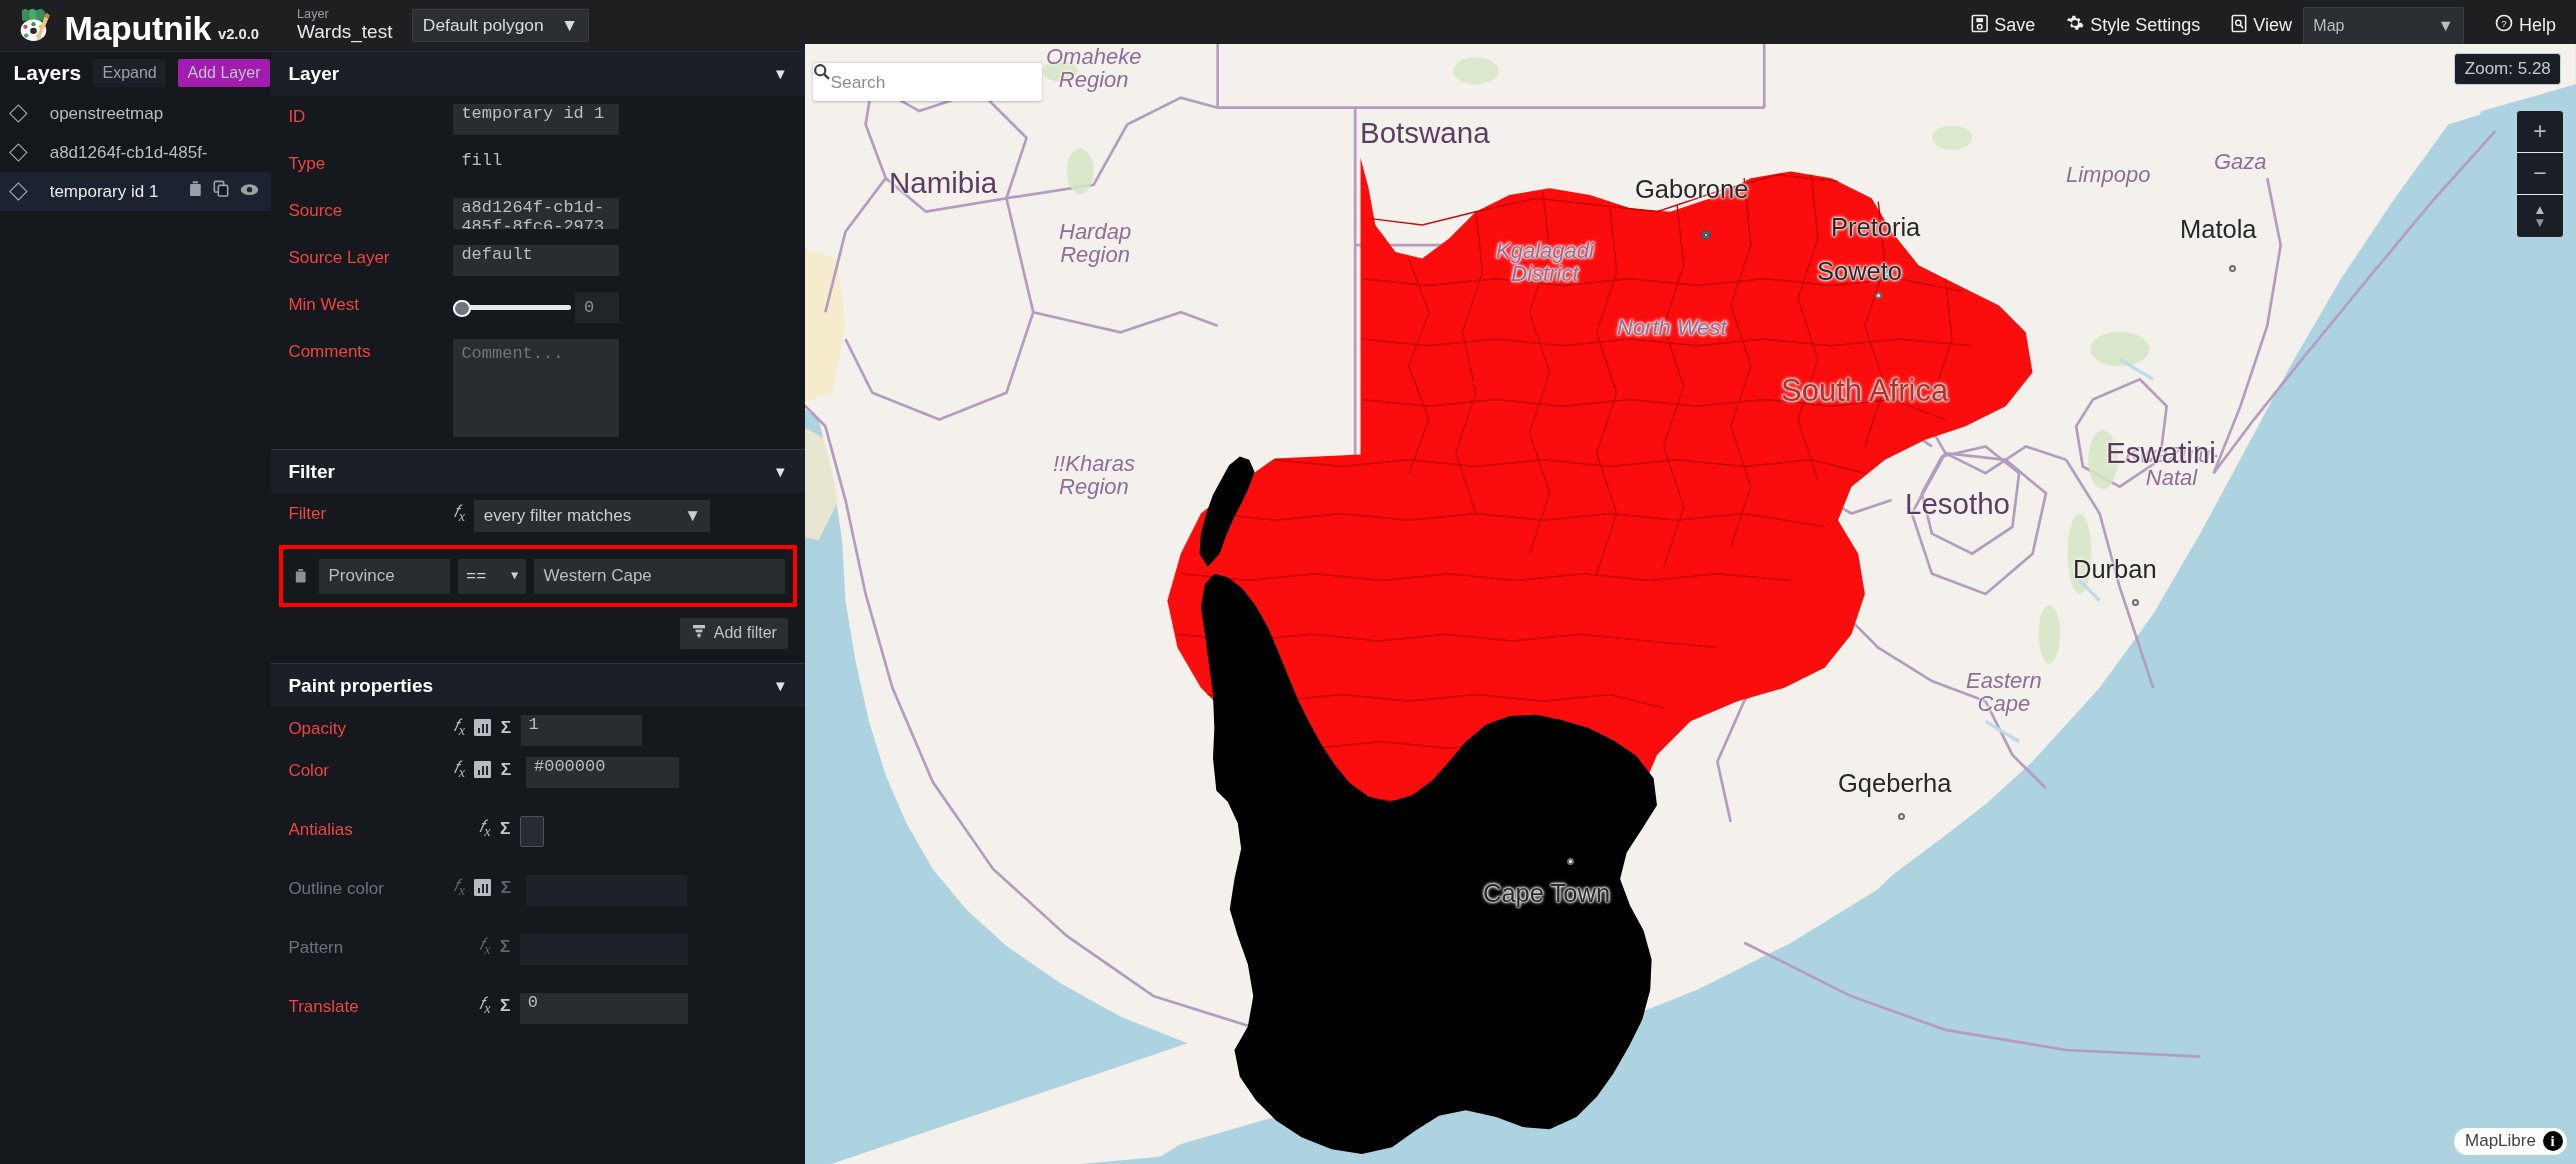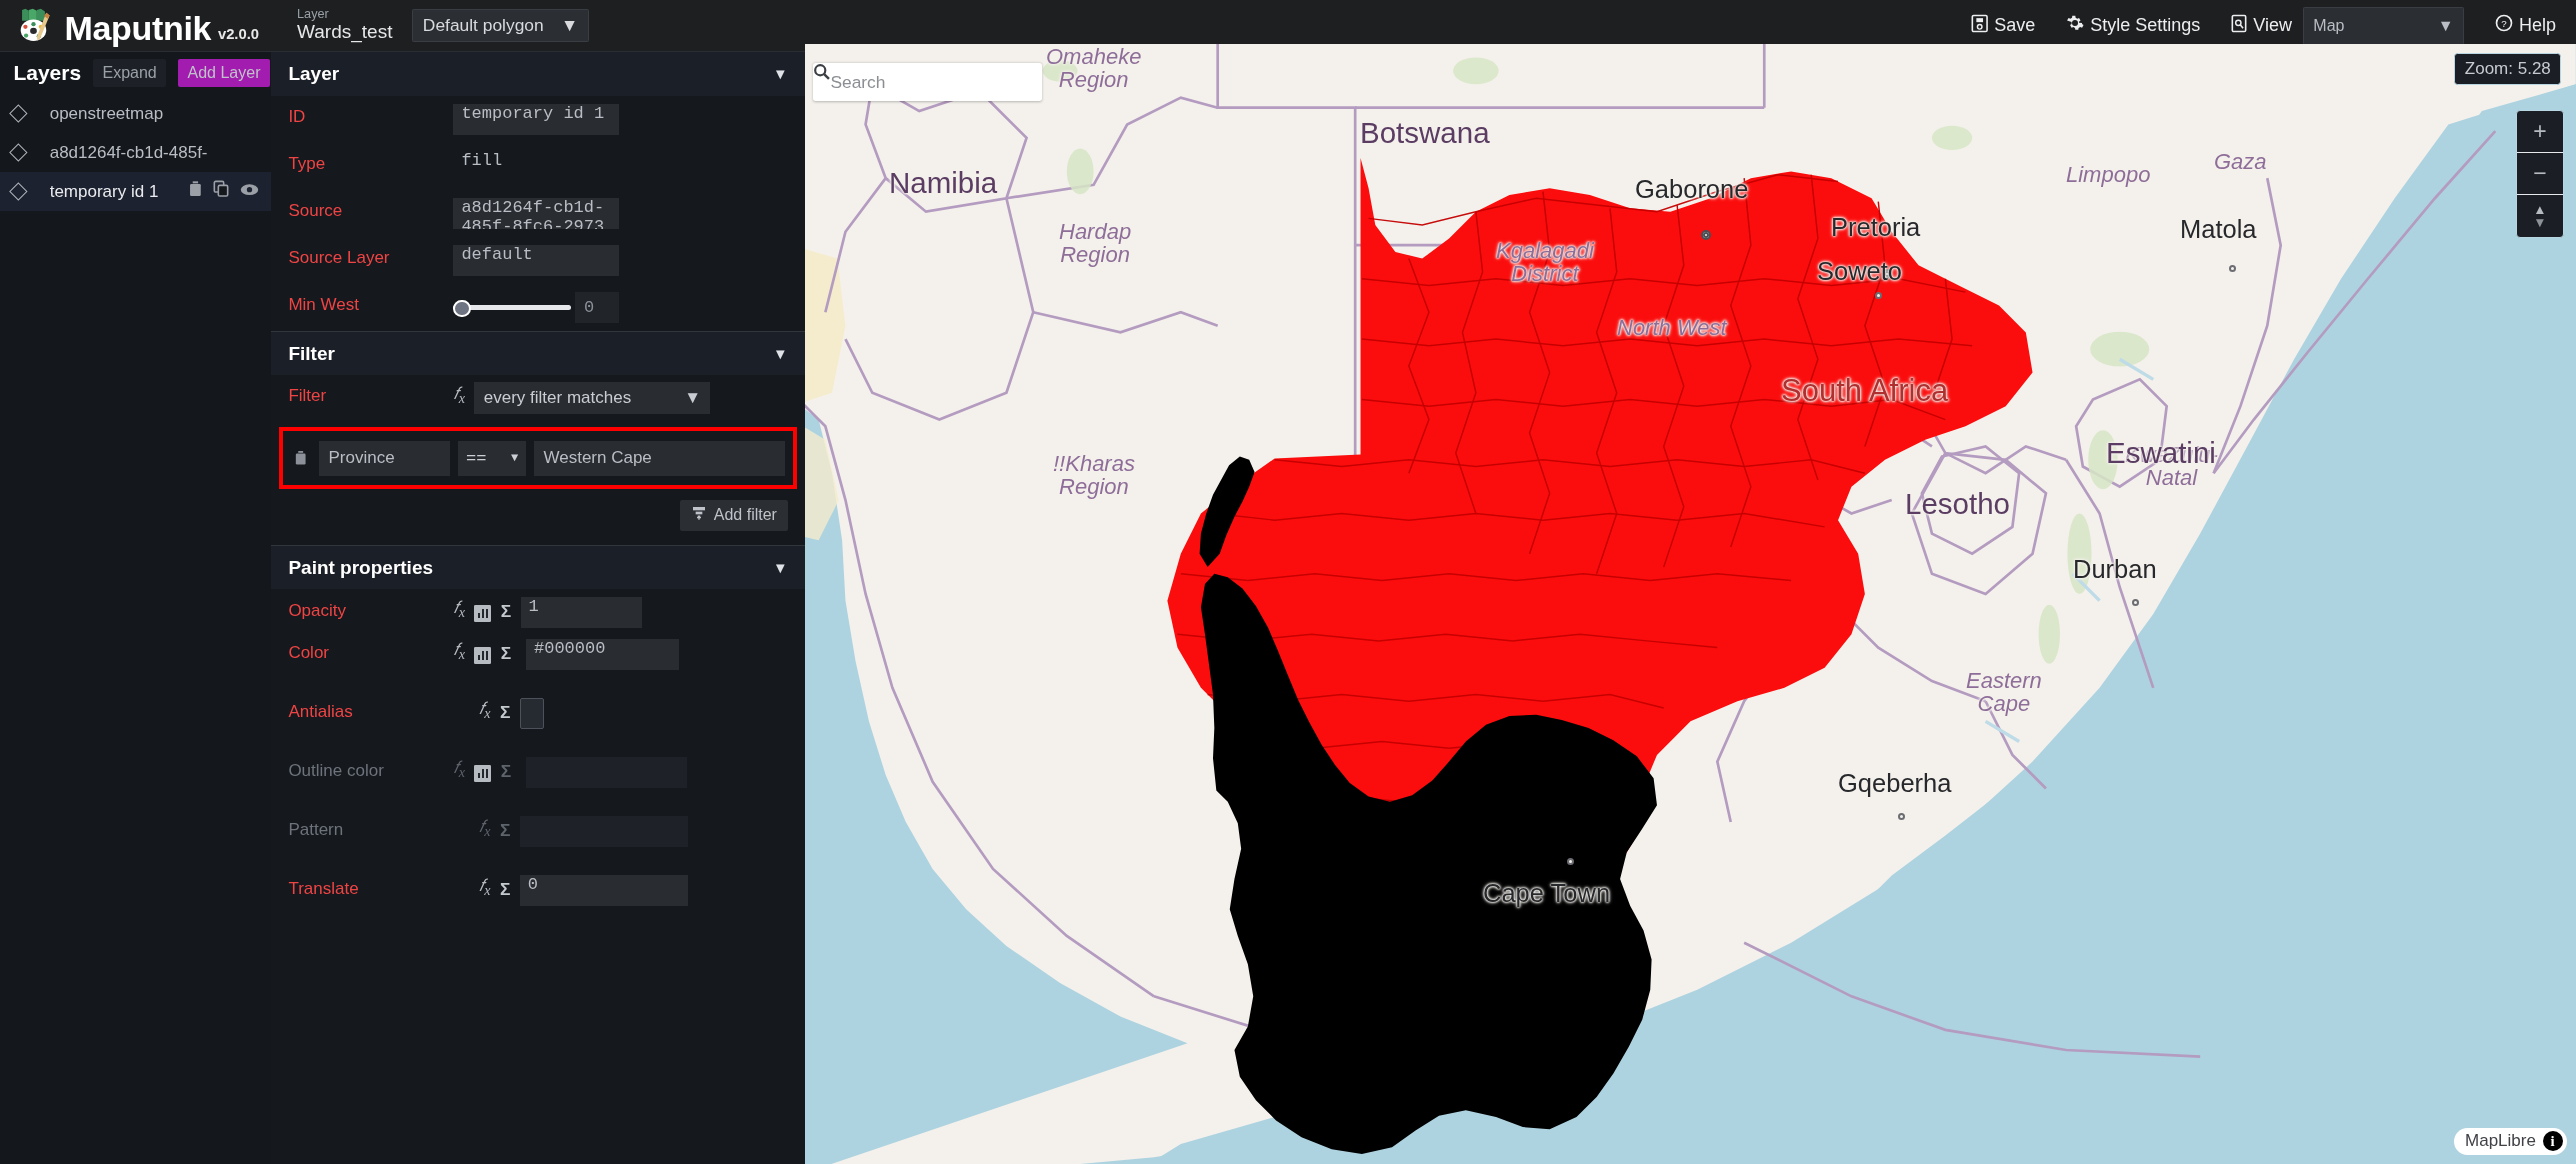--- a/index.html
+++ b/index.html
@@ -93,21 +93,21 @@
 
   .section-head {
     height: 44px; background: #1b1f27; display: flex; align-items: center;
     padding: 0 17.4px; color: #fff; font-size: 19px; font-weight: 700;
   }
   .section-head .chev { margin-left: auto; color: #dfe2e6; font-size: 14.8px; }
 
   .field { display: flex; align-items: flex-start; padding: 0 10.7px 0 17.4px; min-height: 47px; }
   .field-label { color: #ef4444; font-size: 17px; width: 165px; padding-top: 11.4px; flex: 0 0 auto; }
   .field-label.dim { color: #6d737b; }
-  .fx-group { display: flex; align-items: flex-end; gap: 9.4px; padding-top: 8.7px; margin-right: 9.4px; }
+  .fx-group { display: flex; align-items: center; gap: 9.4px; padding-top: 8.7px; margin-right: 9.4px; }
   .fx { color: #b6bbc2; font-size: 17px; font-style: italic; font-family: "Liberation Serif", serif; }
   .fx.dim { color: #5e646c; }
   .zoomicon {
     width: 17px; height: 17px; background: #b6bbc2; border-radius: 1.3px;
     position: relative;
   }
   .zoomicon::before {
     content: ""; position: absolute; left: 3.4px; bottom: 3.4px; width: 2.7px; height: 5.4px; background: #23262b;
   }
   .zoomicon::after {
@@ -381,20 +381,24 @@
     <div class="slider-wrap">
       <div class="slider">
         <div class="track"></div>
         <div class="knob" style="left:0"></div>
       </div>
       <div class="slider-val">0</div>
     </div>
   </div>
 
 
+  <div class="field" style="min-height:118px">
+    <div class="field-label">Comments</div>
+    <textarea class="inp" placeholder="Comment..." style=""></textarea>
+  </div>
 
   <div class="section-head" style="border-top:0.7px solid #31353d">
     <span>Filter</span>
     <span class="chev">▼</span>
   </div>
 
   <div class="field">
     <div class="field-label">Filter</div>
     <div class="fx-group">
       <span class="fx">𝑓<sub>x</sub></span>

